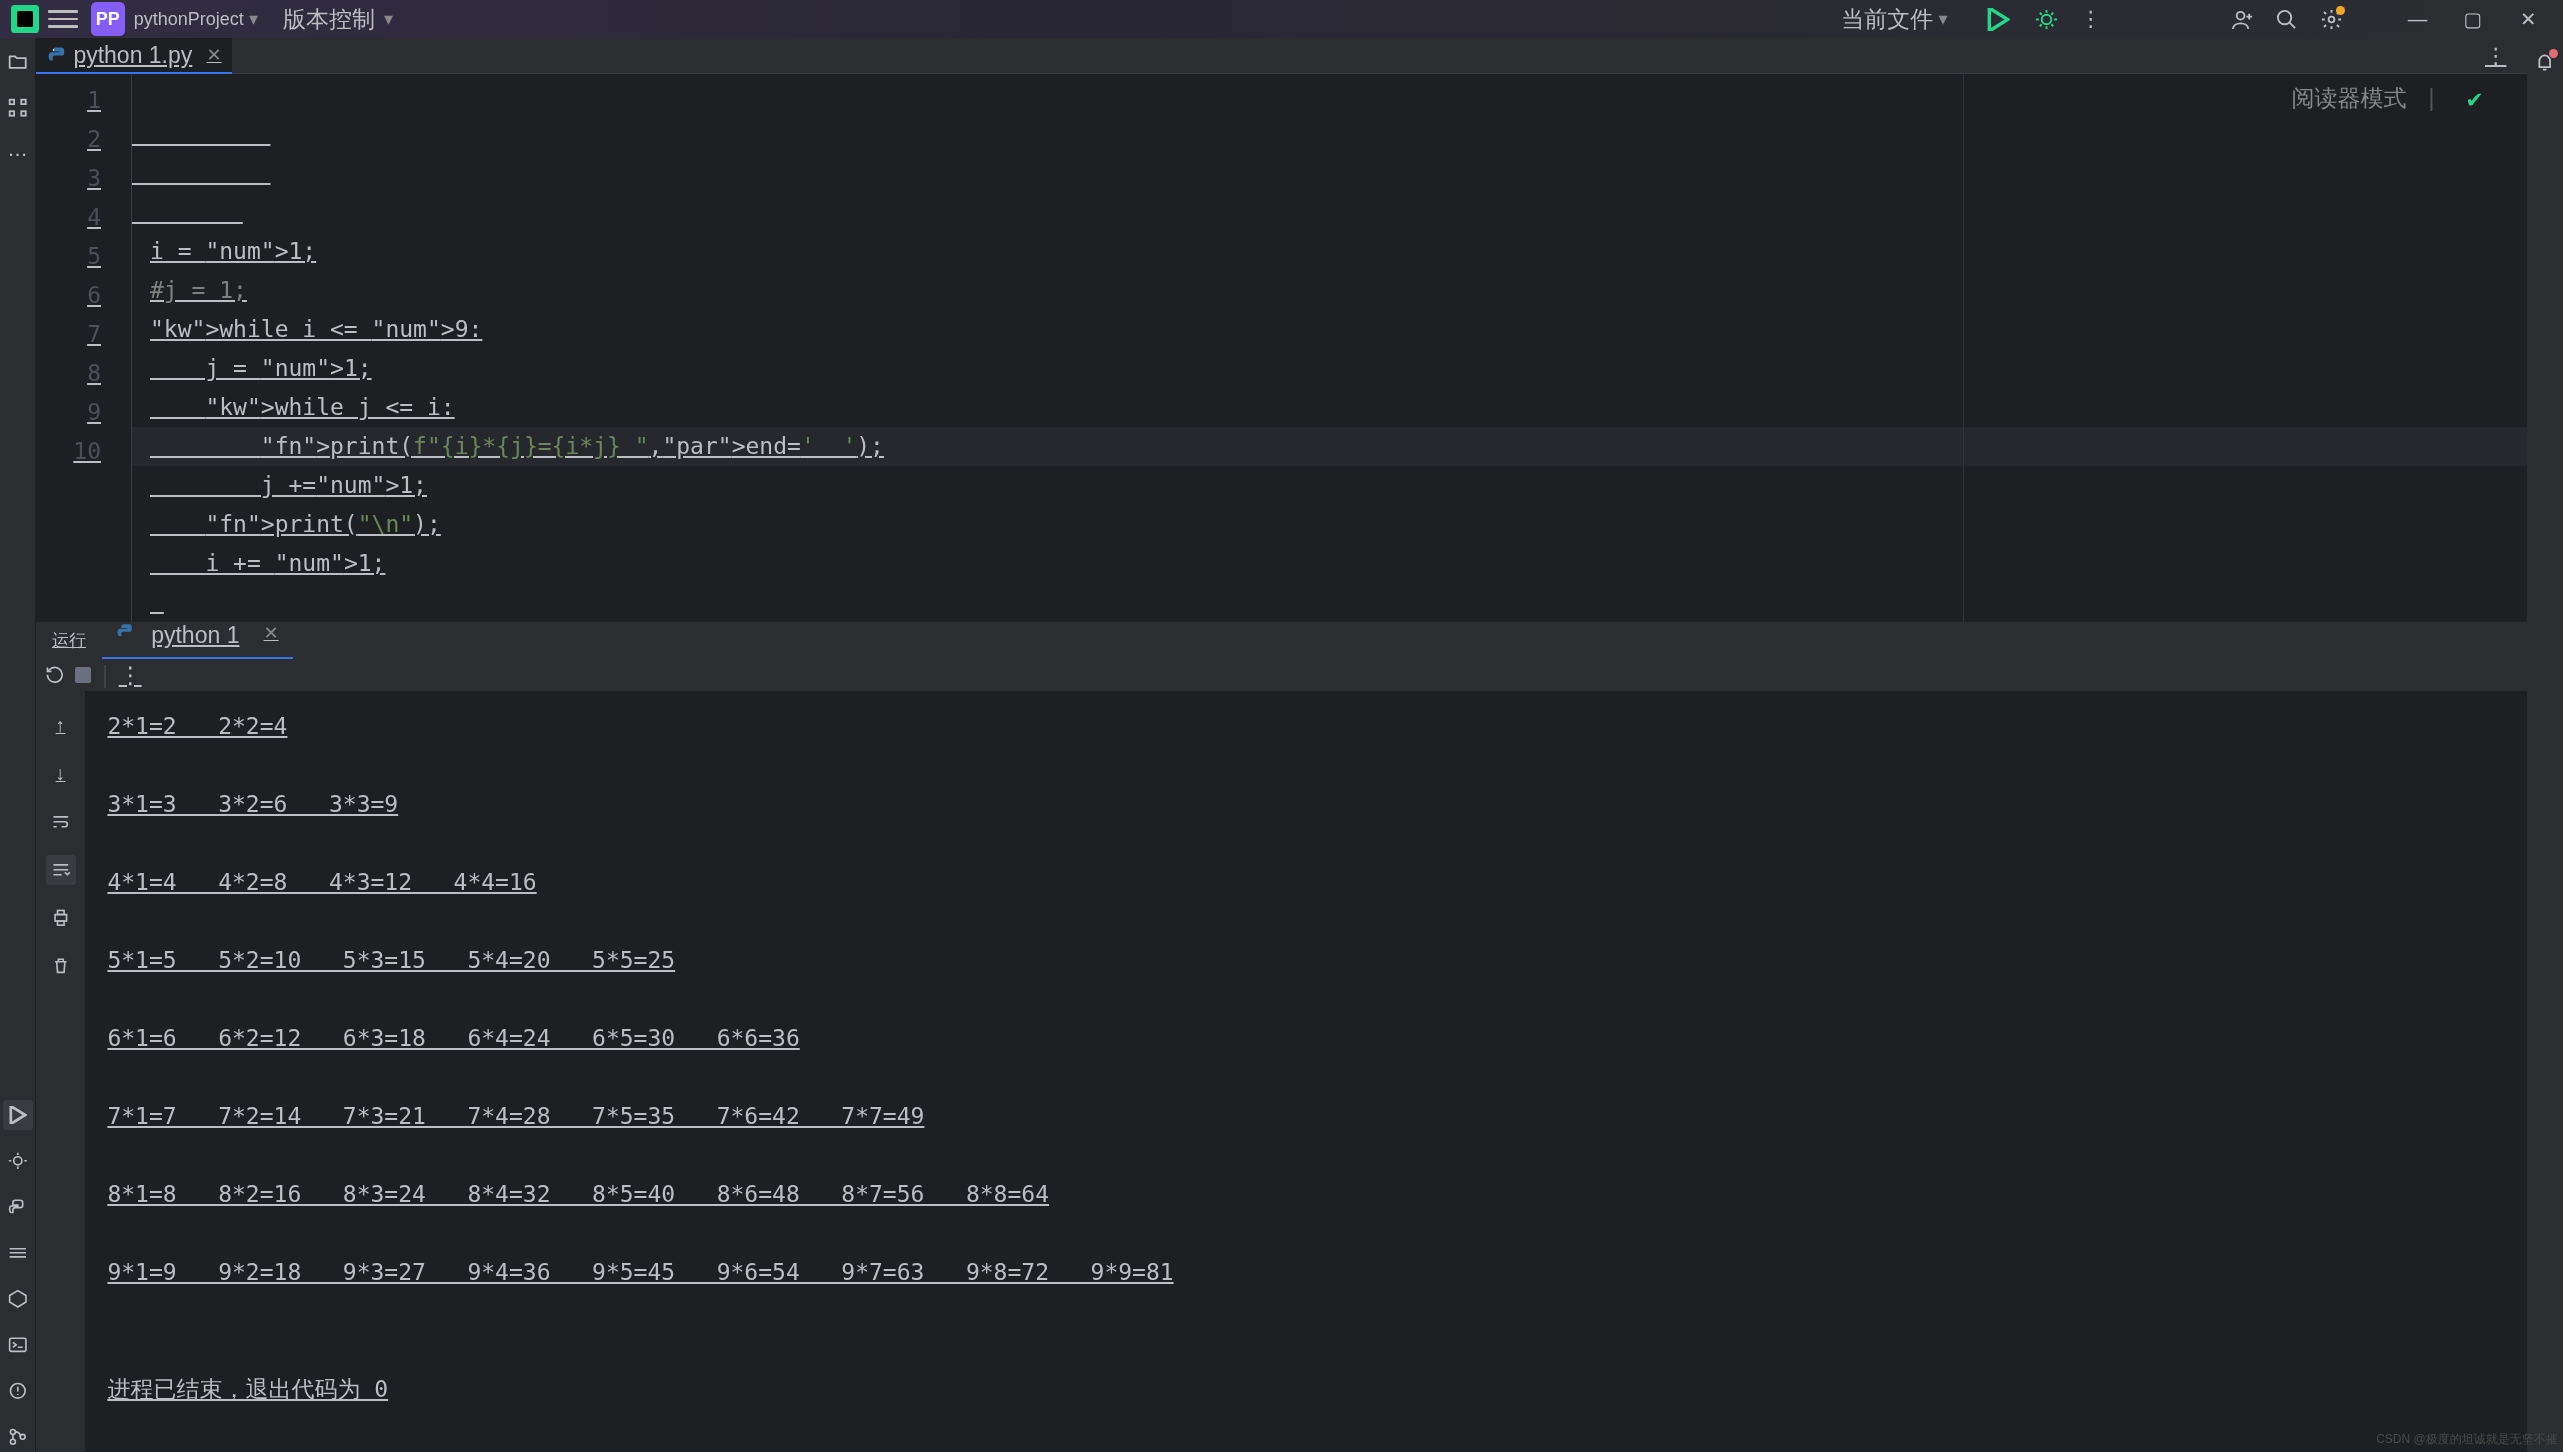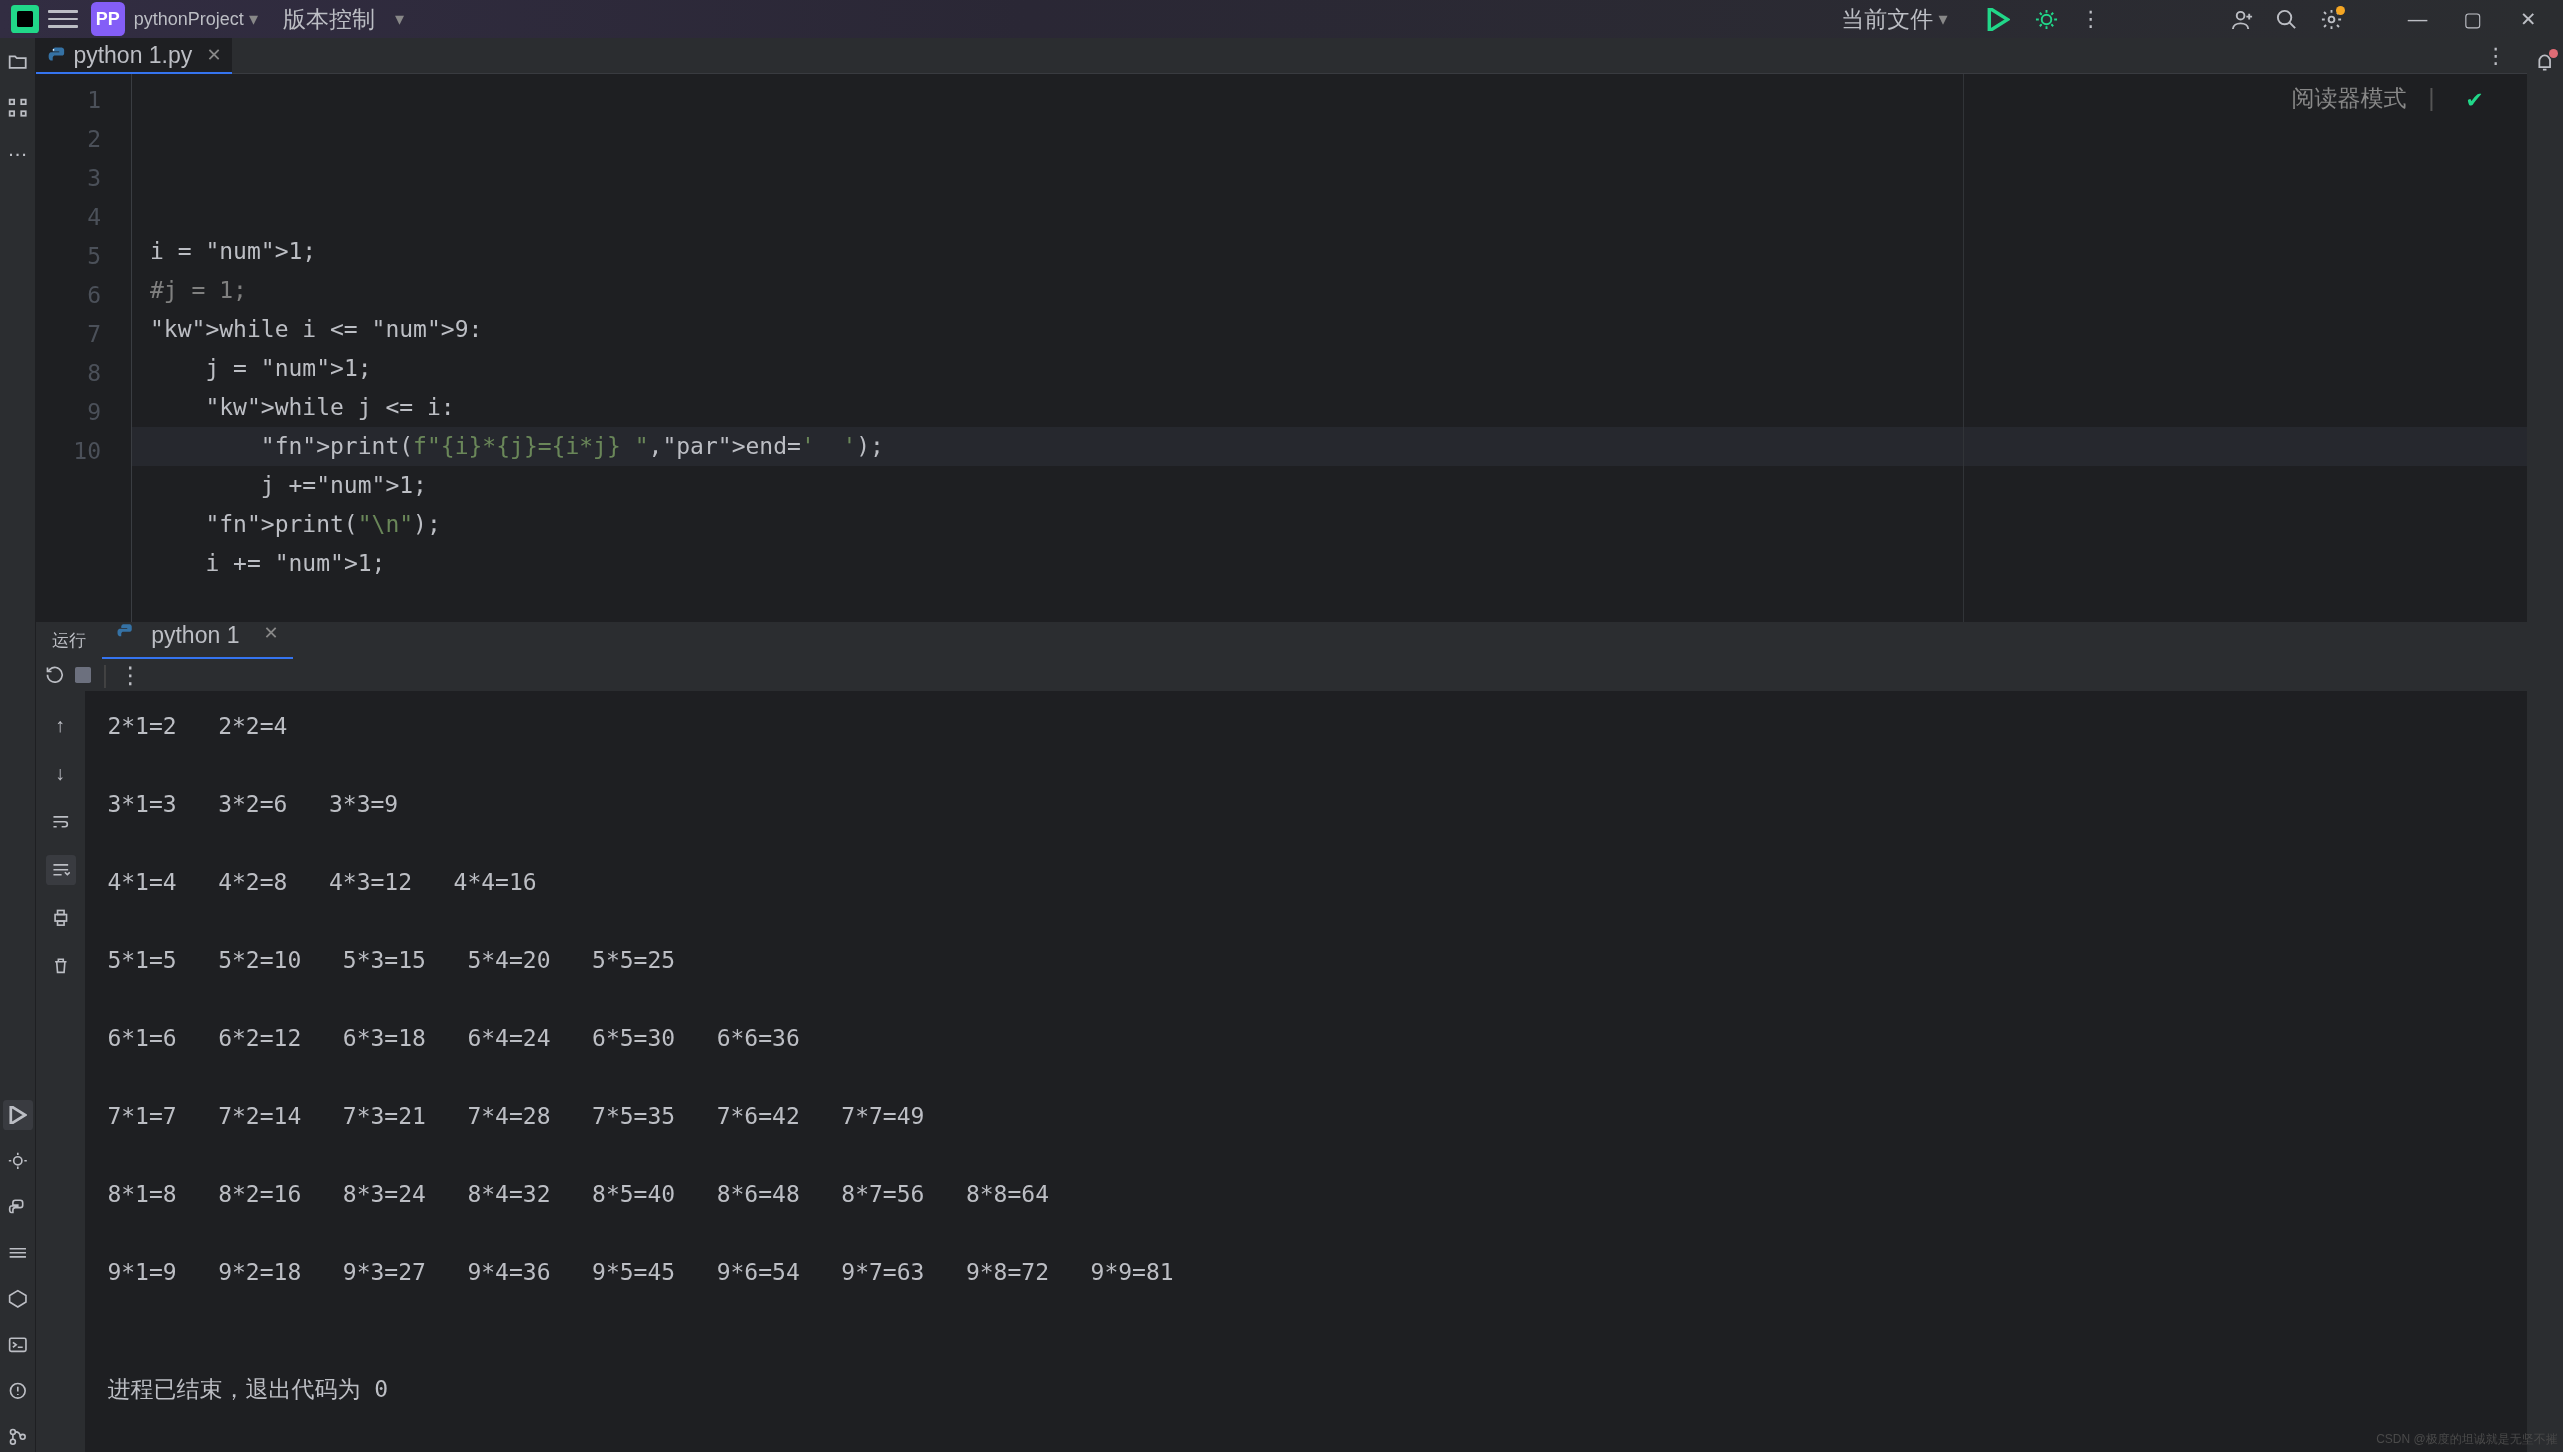--- a/index.html
+++ b/index.html
@@ -5,35 +5,35 @@
 * { margin:0; padding:0; box-sizing:border-box; }
 html,body { width:100%; height:100%; background:#1e1f22; color:#bcbec4; font-family:Segoe UI,Arial,sans-serif; font-size:23px; overflow:hidden; }
 .root { display:flex; flex-direction:column; width:2563px; height:1452px; transform-origin:top left; }
 .titlebar { height:38px; background:linear-gradient(90deg, #322d42 0%, #2a2735 40%, #2b2d30 100%); display:flex; align-items:center; padding:0 7.1px; }
 .app-icon { width:28.5px; height:28.5px; background:#21d789; border-radius:3.6px; margin:0 9px 0 3.6px; display:flex; align-items:center; justify-content:center; }
 .hamb { width:30px; height:30px; display:flex; flex-direction:column; justify-content:center; gap:4.5px; margin-right:12.5px; cursor:pointer; }
 .hamb div { height:2.7px; background:#bcbec4; border-radius:0.9px; }
 .pp { width:34px; height:34px; background:#845ef7; border-radius:5.3px; color:#fff; font-weight:bold; font-size:18px; display:flex; align-items:center; justify-content:center; margin-right:9px; }
 .prj { font-size:18px; margin-right:5.3px; }
 .chev { display:inline-block; margin-right:25px; color:#888; font-size:18px; }
-.vc { font-size:23px; color:#bcbec4; margin-right:20px; }
+.vc { font-size:23px; color:#bcbec4; margin-right:9px; }
 .flex-spacer { flex:1; }
 .cur { color:#bcbec4; }
 .play { color:#21d789; font-size:25px; margin:0 14.2px; }
 .bug { color:#21d789; font-size:25px; margin:0 10.7px; }
 .ticon { width:34px; height:34px; display:flex; align-items:center; justify-content:center; margin:0 5.3px; color:#bcbec4; font-size:21.4px; cursor:pointer; }
 .gear-wrap { position:relative; }
 .dot { position:absolute; top:3.6px; right:3.6px; width:9px; height:9px; background:#f5a623; border-radius:50%; }
 .winctl { display:flex; }
 .winctl .ticon { margin:0 10.7px; font-size:19.6px; }
 .body { display:flex; flex:1; min-height:0; }
 .stripe { width:36px; background:#2b2d30; display:flex; flex-direction:column; align-items:center; padding-top:9px; gap:16px; border-right:0.9px solid #1e1f22; }
 .stripe .sic { width:30px; height:30px; display:flex; align-items:center; justify-content:center; color:#bcbec4; cursor:pointer; font-size:19.6px; border-radius:3.6px; }
 .stripe .sic.active { background:#393b40; }
-.main { flex:1; display:flex; flex-direction:column; min-width:0; }
+.main { flex:1; display:flex; flex-direction:column; min-width:0;text-decoration:underline; }
 .tabs { height:36px; background:#2b2d30; display:flex; align-items:stretch; }
 .ftab { display:flex; align-items:center; padding:0 10.7px; background:#1e1f22; border-bottom:2.7px solid #3574f0; gap:7.1px; color:#bcbec4; font-size:23px; }
 .pyicon { width:19.6px; height:19.6px; }
 .close-x { color:#888; margin-left:7.1px; font-size:18px; cursor:pointer; }
 .tabs-rest { flex:1; border-bottom:0.9px solid #393b40; display:flex; align-items:center; justify-content:flex-end; padding-right:9px; }
 .editor { display:flex; position:relative; flex:0 0 auto; }
 .gutter { width:96px; background:#1e1f22; color:#4b5059; text-align:right; padding-right:30px; font-family:Consolas,monospace; font-size:23px; line-height:39px; padding-top:7.1px; border-right:1.8px solid #3a3d42; }
 .code { flex:1; background:#1e1f22; font-family:Consolas,monospace; font-size:23px; line-height:39px; padding-top:2px; position:relative; white-space:pre; }
 .cl { padding-left:18px; }
 .cur-line { background:#26282e; }

